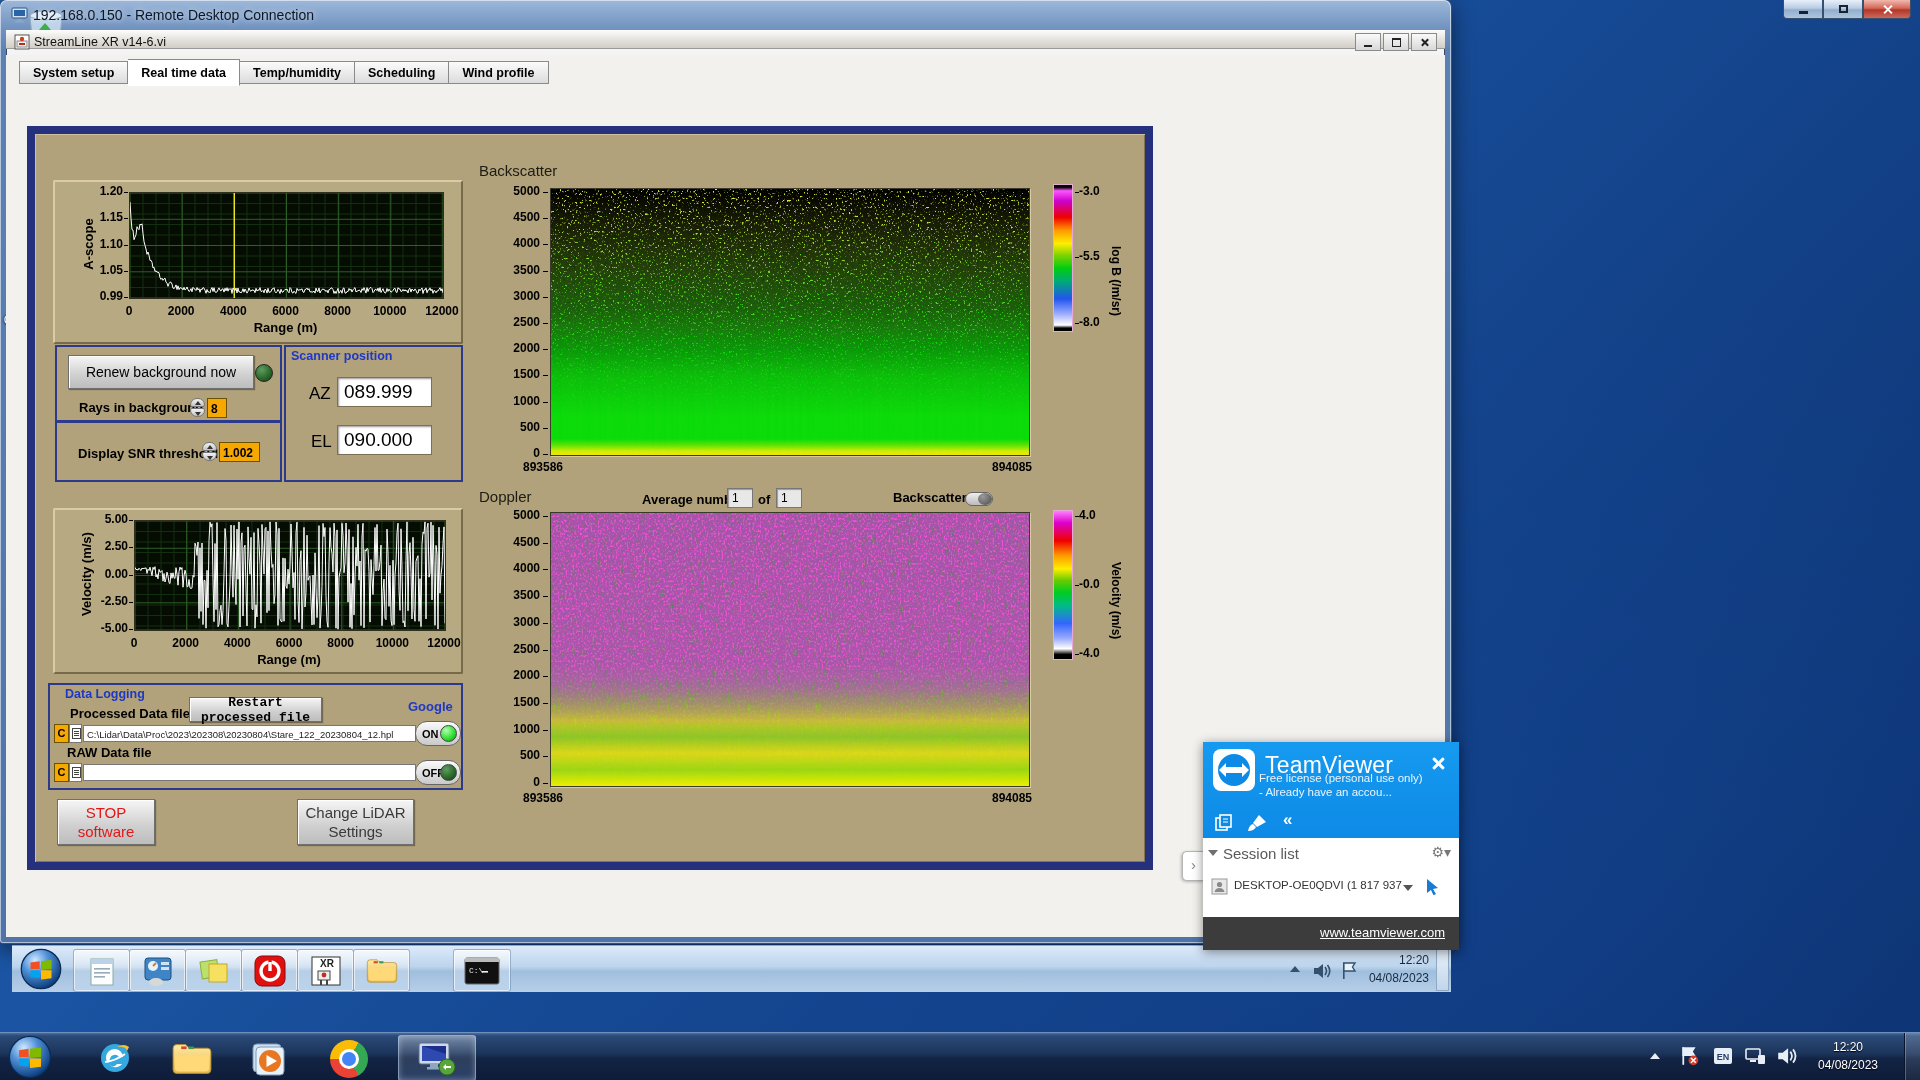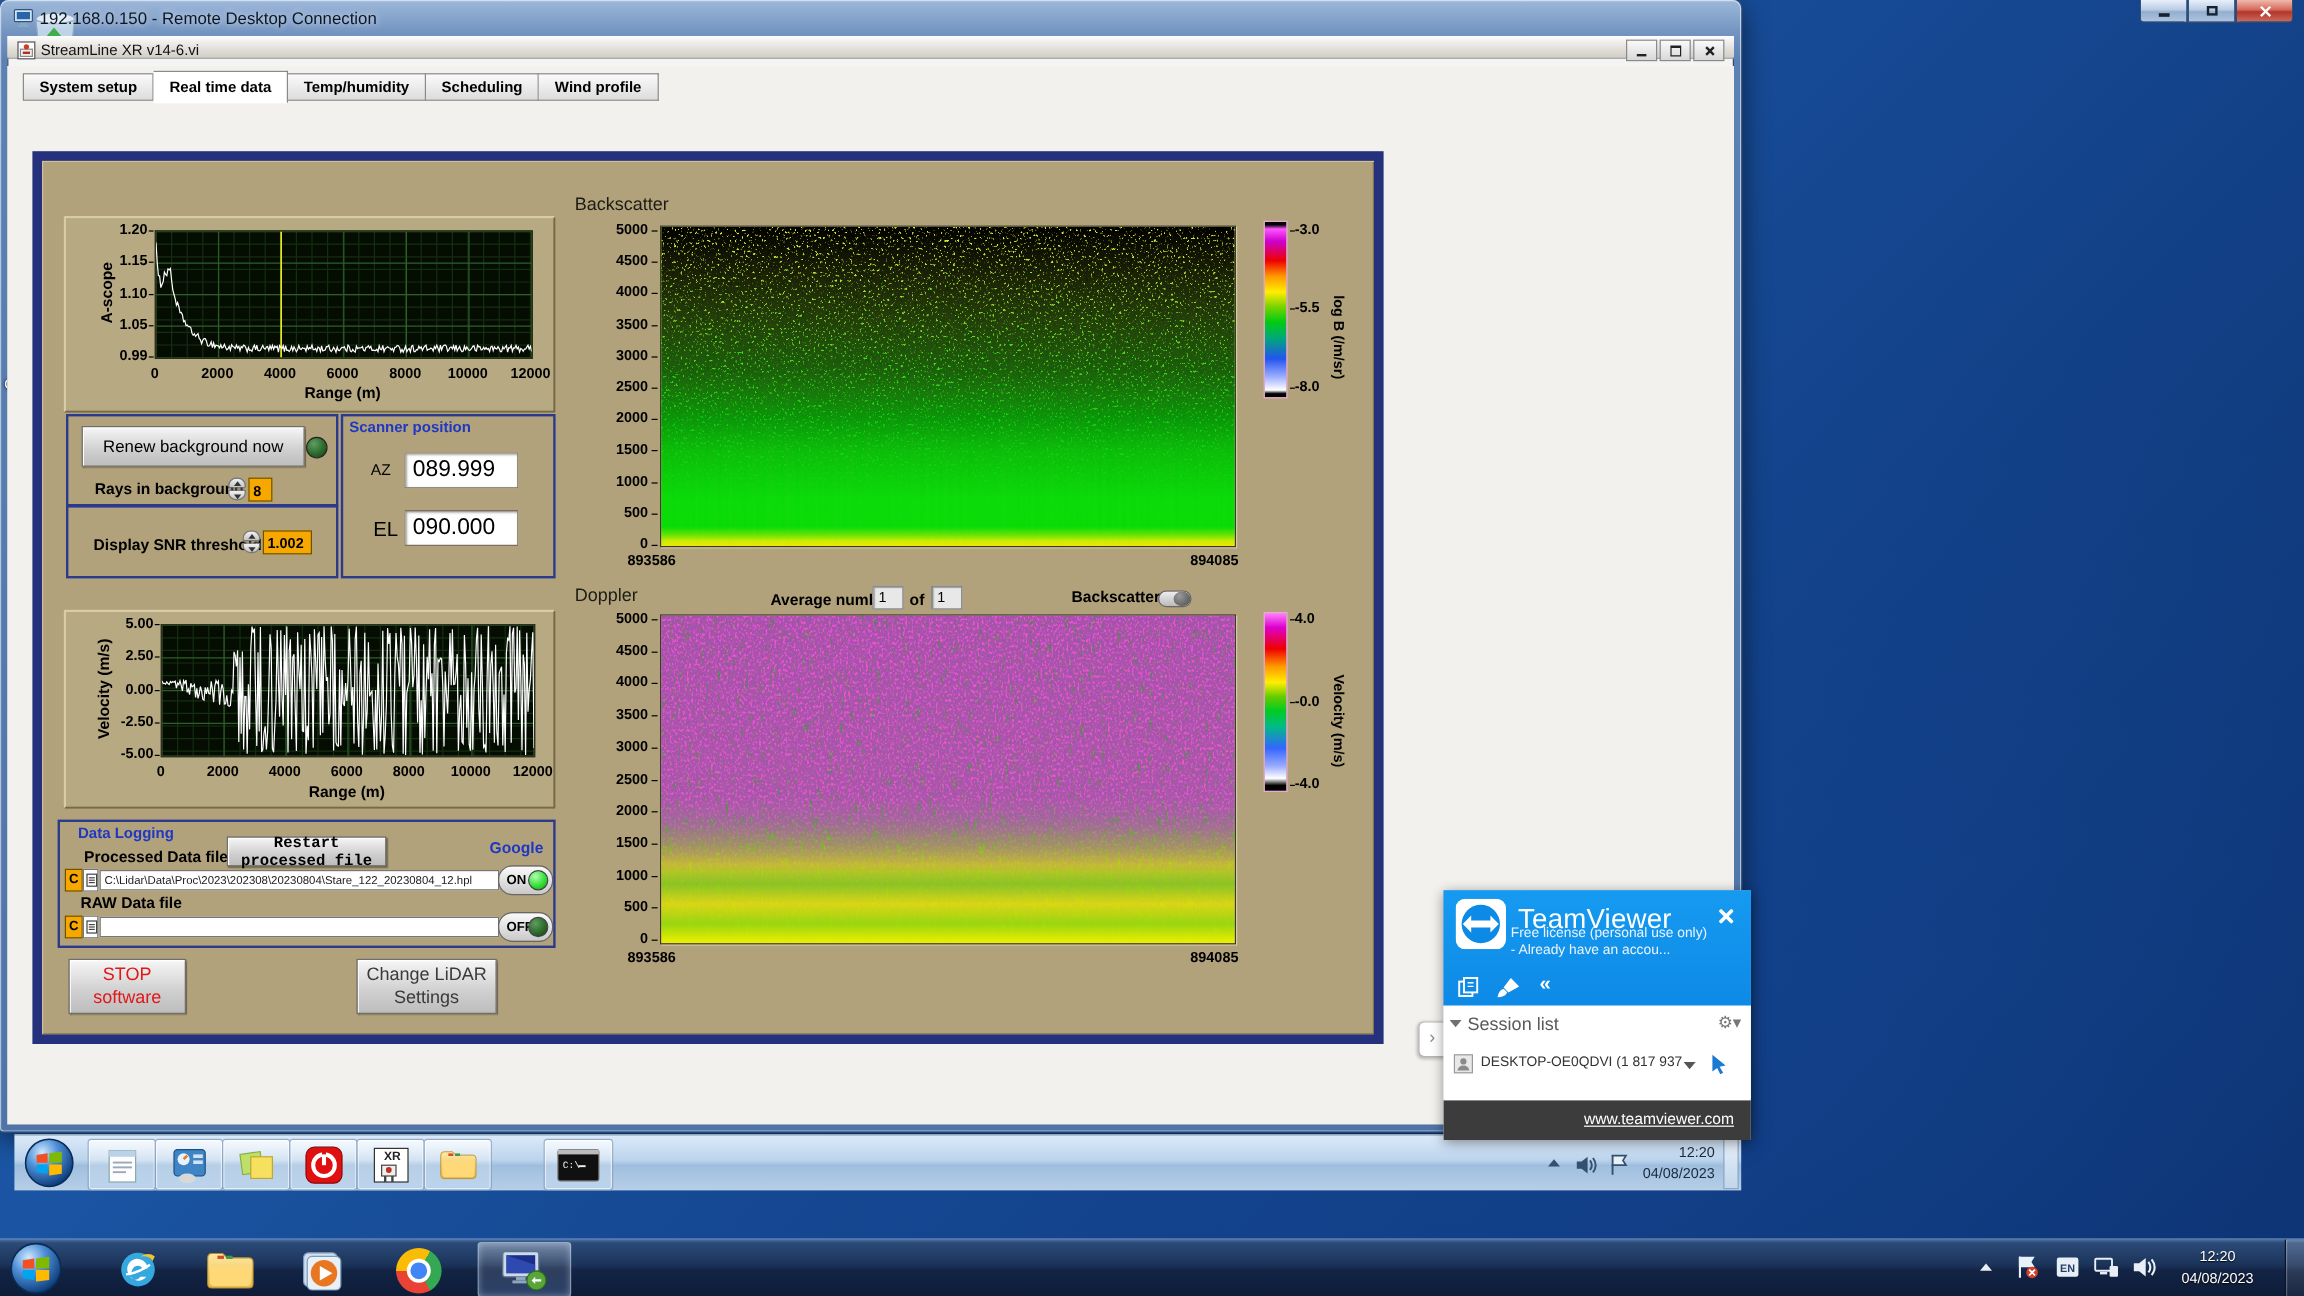--- a/index.html
+++ b/index.html
@@ -376,21 +376,21 @@
               </div>
             <div class="dn">
                 <i></i>
               </div>
           </div>
           <div class="orangeval" style="left:162px;top:19px;width:41px;height:20px;">1.002</div>
         </div>
 
         <div class="lvbox" style="left:257px;top:219px;width:179px;height:137px;">
           <span class="blue-label abs" style="left:5px;top:2px;">Scanner position</span>
-          <span class="abs" style="left:23px;top:37px;font-size:13px;color:#000;">AZ</span>
+          <span class="abs" style="left:23px;top:37px;font-size:17px;color:#000;">AZ</span>
           <div class="whiteval" style="left:51px;top:30px;width:95px;height:30px;">089.999</div>
           <span class="abs" style="left:25px;top:85px;font-size:17px;color:#000;">EL</span>
           <div class="whiteval" style="left:51px;top:78px;width:95px;height:30px;">090.000</div>
         </div>
 
         <div class="section-label" style="left:452px;top:36px;">Backscatter</div>
         <div class="hm-host" style="left:523px;top:62px;">
           <svg class="hm-svg" width="478" height="266">
             <defs>
               <linearGradient id="bsBase" x1="0" y1="0" x2="0" y2="1">

